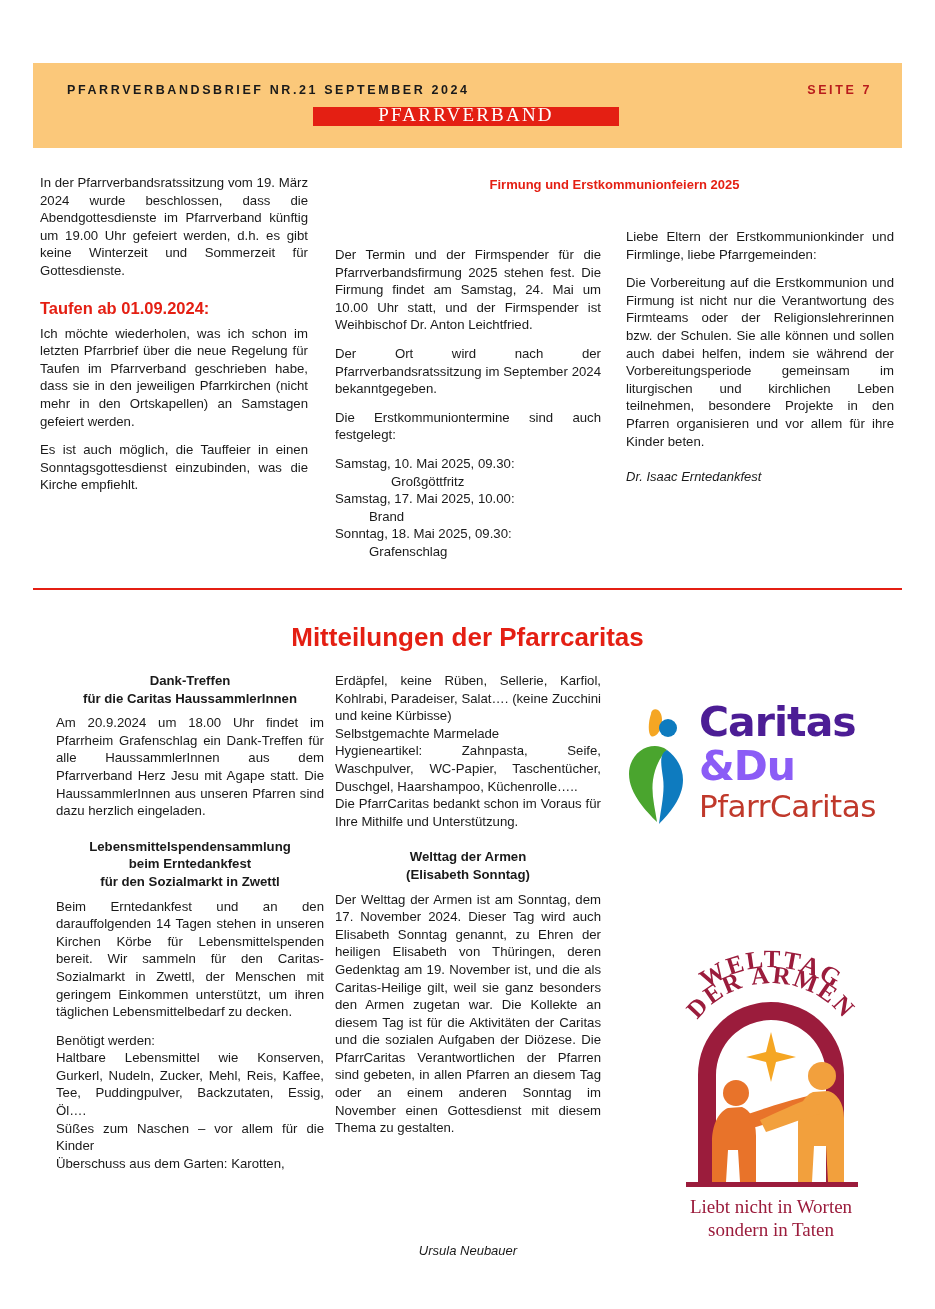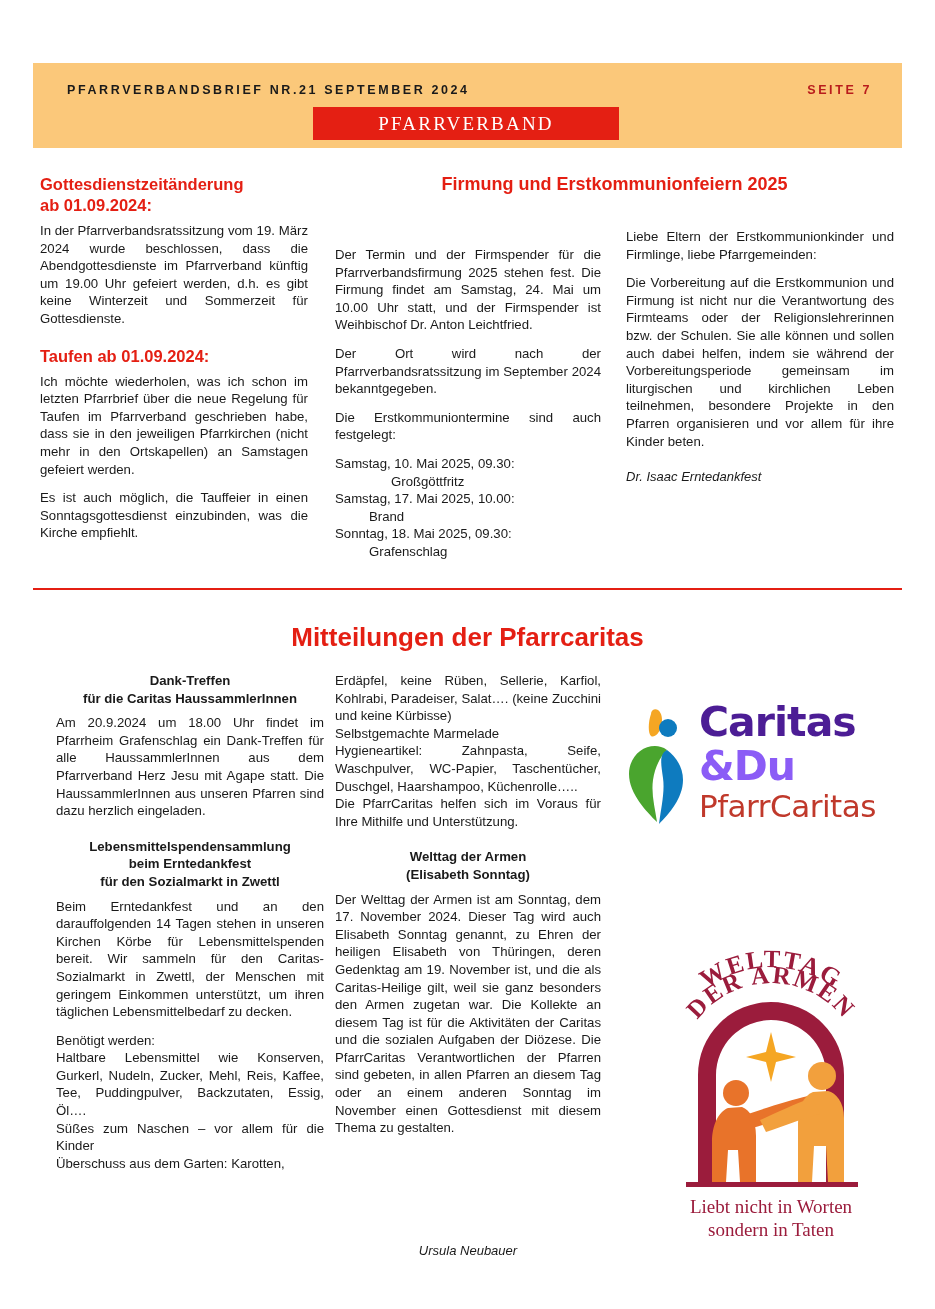--- a/index.html
+++ b/index.html
@@ -43,24 +43,24 @@
     font-weight: bold;
     letter-spacing: 2.6px;
     color: #b91c1c;
     white-space: nowrap;
   }
   .red-banner {
     position: absolute;
     left: 313px;
     top: 107px;
     width: 306px;
-    height: 33px;
+    height: 19px;
     background: #e41f13;
     display: flex;
-    align-items: center;
+    align-items: flex-end;
     justify-content: center;
   }
   .red-banner span {
     color: #ffffff;
     font-size: 19px;
     font-family: "Liberation Serif", serif;
     letter-spacing: 2.2px;
   }
 
   
@@ -82,21 +82,21 @@
     font-size: 16.5px;
     font-weight: bold;
     margin: 0 0 6px 0;
     line-height: 21px;
     text-align: left;
   }
 
   .heading-red-center {
     position: absolute;
     color: #e41f13;
-    font-size: 18px;
+    font-size: 13px;
     font-weight: bold;
     text-align: center;
     line-height: 21px;
   }
 
   
   #col1 { left: 40px; top: 174px; width: 268px; }
   #col2 { left: 335px; top: 174px; width: 266px; }
   #col3 { left: 626px; top: 228px; width: 268px; }
 
@@ -225,24 +225,20 @@
 
 <div class="header-band">
   <div class="header-line">PFARRVERBANDSBRIEF NR.21 SEPTEMBER 2024</div>
   <div class="header-page">SEITE   7</div>
 </div>
 <div class="red-banner">
   <span>PFARRVERBAND</span>
 </div>
 
 <div class="col" id="col1">
-  <h2 class="section-red">
-    <span>Gottesdienstzeitänderung</span><br>
-    <span>ab 01.09.2024:</span>
-  </h2>
   <p>In der Pfarrverbandsratssitzung vom 19. März 2024 wurde beschlossen, dass die Abendgottesdienste im Pfarrverband künftig um 19.00 Uhr gefeiert werden, d.h. es gibt keine Winterzeit und Sommerzeit für Gottesdienste.</p>
   <h2 class="section-red" style="margin-top:18px;">Taufen ab 01.09.2024:</h2>
   <p>Ich möchte wiederholen, was ich schon im letzten Pfarrbrief über die neue Regelung für Taufen im Pfarrverband geschrieben habe, dass sie in den jeweiligen Pfarrkirchen (nicht mehr in den Ortskapellen) an Samstagen gefeiert werden.</p>
   <p class="last">Es ist auch möglich, die Tauffeier in einen Sonntagsgottesdienst einzubinden, was die Kirche empfiehlt.</p>
 </div>
 
 <div class="heading-red-center" style="left:335px; top:174px; width:559px;">Firmung und Erstkommunionfeiern 2025</div>
 
 <div class="col" id="col2" style="top:222px;margin-top:24px;">
   <p>Der Termin und der Firmspender für die Pfarrverbandsfirmung 2025 stehen fest. Die Firmung findet am Samstag, 24. Mai um 10.00 Uhr statt, und der Firmspender ist Weihbischof Dr. Anton Leichtfried.</p>
@@ -283,21 +279,21 @@
   <p class="nojust" style="margin-bottom:0;">Benötigt werden:</p>
   <p style="margin-bottom:0;">Haltbare Lebensmittel wie Konserven, Gurkerl, Nudeln, Zucker, Mehl, Reis, Kaffee, Tee, Puddingpulver, Backzutaten, Essig, Öl….</p>
   <p style="margin-bottom:0;">Süßes zum Naschen – vor allem für die Kinder</p>
   <p class="last nojust">Überschuss aus dem Garten: Karotten,</p>
 </div>
 
 <div class="col" id="lcol2">
   <p style="margin-bottom:0;">Erdäpfel, keine Rüben, Sellerie, Karfiol, Kohlrabi, Paradeiser, Salat…. (keine Zucchini und keine Kürbisse)</p>
   <p class="nojust" style="margin-bottom:0;">Selbstgemachte Marmelade</p>
   <p style="margin-bottom:0;">Hygieneartikel: Zahnpasta, Seife, Waschpulver, WC-Papier, Taschentücher, Duschgel, Haarshampoo, Küchenrolle…..</p>
-  <p>Die PfarrCaritas helfen sich im Voraus für Ihre Mithilfe und Unterstützung.</p>
+  <p>Die PfarrCaritas bedankt schon im Voraus für Ihre Mithilfe und Unterstützung.</p>
   <div class="sub-head spaced">
     <span>Welttag der Armen</span><br>
     <span>(Elisabeth Sonntag)</span>
   </div>
   <p class="last">Der Welttag der Armen ist am Sonntag, dem 17. November 2024. Dieser Tag wird auch Elisabeth Sonntag genannt, zu Ehren der heiligen Elisabeth von Thüringen, deren Gedenktag am 19. November ist, und die als Caritas-Heilige gilt, weil sie ganz besonders den Armen zugetan war. Die Kollekte an diesem Tag ist für die Aktivitäten der Caritas und die sozialen Aufgaben der Diözese. Die PfarrCaritas Verantwortlichen der Pfarren sind gebeten, in allen Pfarren an diesem Tag oder an einem anderen Sonntag im November einen Gottesdienst mit diesem Thema zu gestalten.</p>
 </div>
 
 <div class="footer-sig">Ursula Neubauer</div>
 
 <div class="caritas-logo">

